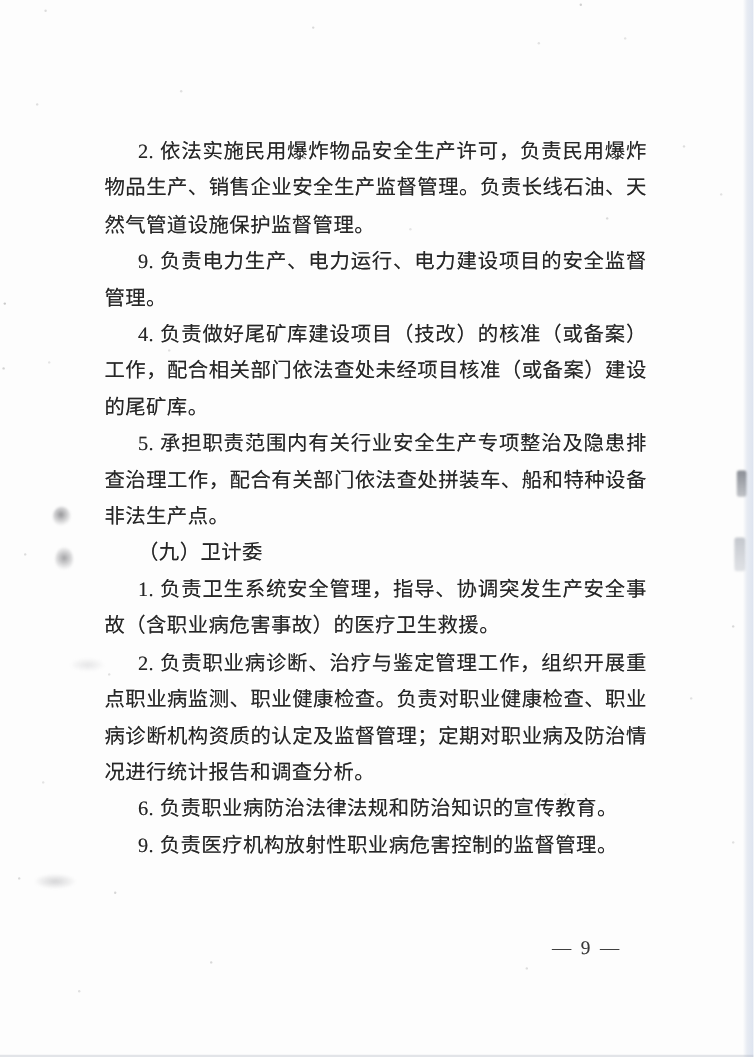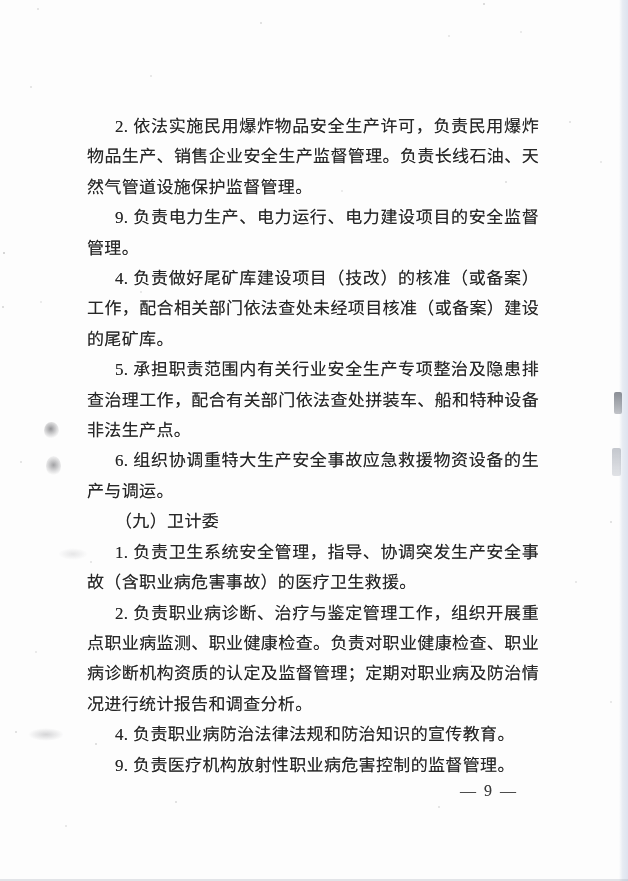--- a/index.html
+++ b/index.html
@@ -123,25 +123,24 @@
 </head>
 <body>
 
 <div class="page">
 
   <div class="text-block">
     <p>2. 依法实施民用爆炸物品安全生产许可，负责民用爆炸物品生产、销售企业安全生产监督管理。负责长线石油、天然气管道设施保护监督管理。</p>
     <p>9. 负责电力生产、电力运行、电力建设项目的安全监督管理。</p>
     <p>4. 负责做好尾矿库建设项目（技改）的核准（或备案）工作，配合相关部门依法查处未经项目核准（或备案）建设的尾矿库。</p>
     <p>5. 承担职责范围内有关行业安全生产专项整治及隐患排查治理工作，配合有关部门依法查处拼装车、船和特种设备非法生产点。</p>
-    <p>6. 组织协调重特大生产安全事故应急救援物资设备的生产与调运。</p>
     <p class="heading">（九）卫计委</p>
     <p>1. 负责卫生系统安全管理，指导、协调突发生产安全事故（含职业病危害事故）的医疗卫生救援。</p>
     <p>2. 负责职业病诊断、治疗与鉴定管理工作，组织开展重点职业病监测、职业健康检查。负责对职业健康检查、职业病诊断机构资质的认定及监督管理；定期对职业病及防治情况进行统计报告和调查分析。</p>
-    <p>4. 负责职业病防治法律法规和防治知识的宣传教育。</p>
+    <p>6. 负责职业病防治法律法规和防治知识的宣传教育。</p>
     <p>9. 负责医疗机构放射性职业病危害控制的监督管理。</p>
   </div>
 
   <div class="page-number">— 9 —</div>
 
   <div class="scan-edge"></div>
   <div class="scan-bottom"></div>
   <div class="smudge sm-a"></div>
   <div class="smudge sm-b"></div>
   <div class="smudge sm-c"></div>

